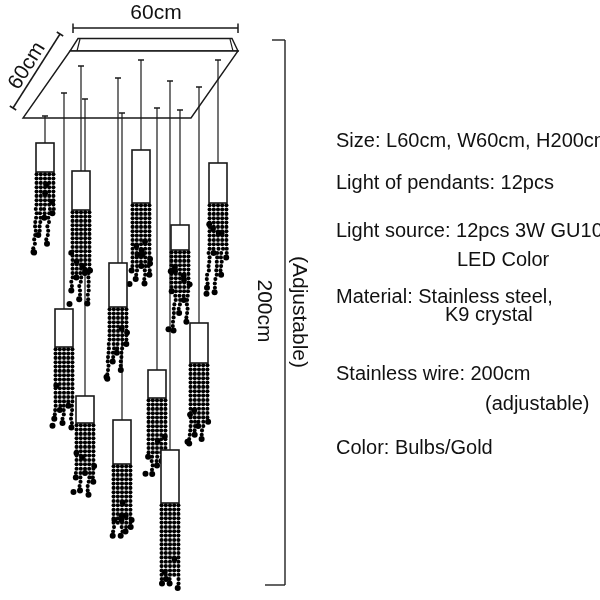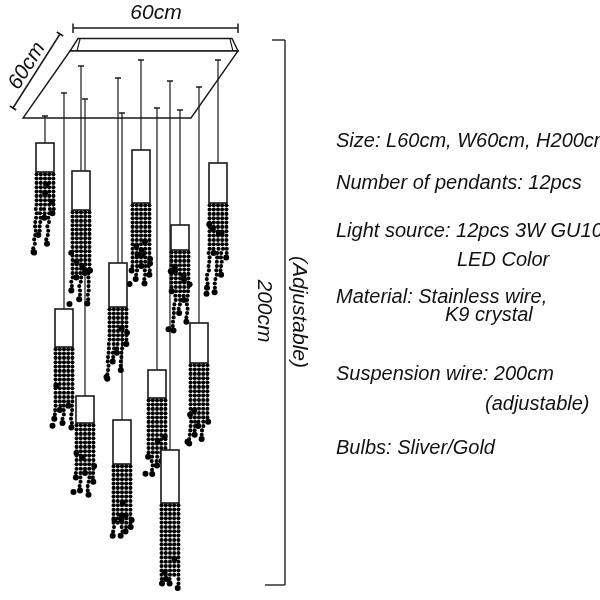--- a/index.html
+++ b/index.html
@@ -1,17 +1,17 @@
 <!DOCTYPE html>
 <html><head>
 <meta charset="utf-8">
 <style>
   html,body{margin:0;padding:0;background:#ffffff;}
   body{width:600px;height:600px;font-family:"Liberation Sans",sans-serif;}
-  .stage{position:relative;width:600px;height:600px;background:#ffffff;overflow:hidden;font-style:italic;}
+  .stage{position:relative;width:600px;height:600px;background:#ffffff;overflow:hidden;}
   .diagram-svg{position:absolute;left:0;top:0;}
   .spec-line{position:absolute;font-size:20px;line-height:20px;color:#111111;white-space:nowrap;}
   svg text{font-family:"Liberation Sans",sans-serif;fill:#111111;}
   .dim-label{font-size:21px;}
 </style>
 </head>
 <body>
 
 <div class="stage">
 
@@ -1119,22 +1119,22 @@
           <circle cx="169.6" cy="583.5" r="3" fill="#000000"></circle>
           <circle cx="178.5" cy="579.1" r="2.05" fill="#000000"></circle>
           <circle cx="178.5" cy="583.5" r="2.05" fill="#000000"></circle>
           <circle cx="177.7" cy="587.9" r="3" fill="#000000"></circle>
         </g>
       </g>
   </svg>
 
   <div id="specs">
       <div class="spec-line" style="left: 336px; top: 130px;">Size: L60cm, W60cm, H200cm</div>
-      <div class="spec-line" style="left: 336px; top: 172px;">Number of pendants: 12pcs</div>
+      <div class="spec-line" style="left: 336px; top: 172px;">Light of pendants: 12pcs</div>
       <div class="spec-line" style="left: 336px; top: 220px;">Light source: 12pcs 3W GU10</div>
       <div class="spec-line" style="left: 457px; top: 249px;">LED Color</div>
-      <div class="spec-line" style="left: 336px; top: 286px;">Material: Stainless wire,</div>
+      <div class="spec-line" style="left: 336px; top: 286px;">Material: Stainless steel,</div>
       <div class="spec-line" style="left: 445px; top: 304px;">K9 crystal</div>
-      <div class="spec-line" style="left: 336px; top: 363px;">Suspension wire: 200cm</div>
+      <div class="spec-line" style="left: 336px; top: 363px;">Stainless wire: 200cm</div>
       <div class="spec-line" style="left: 485px; top: 393px;">(adjustable)</div>
-      <div class="spec-line" style="left: 336px; top: 437px;">Bulbs: Sliver/Gold</div>
+      <div class="spec-line" style="left: 336px; top: 437px;">Color: Bulbs/Gold</div>
     </div>
 </div>
 
 </body></html>

